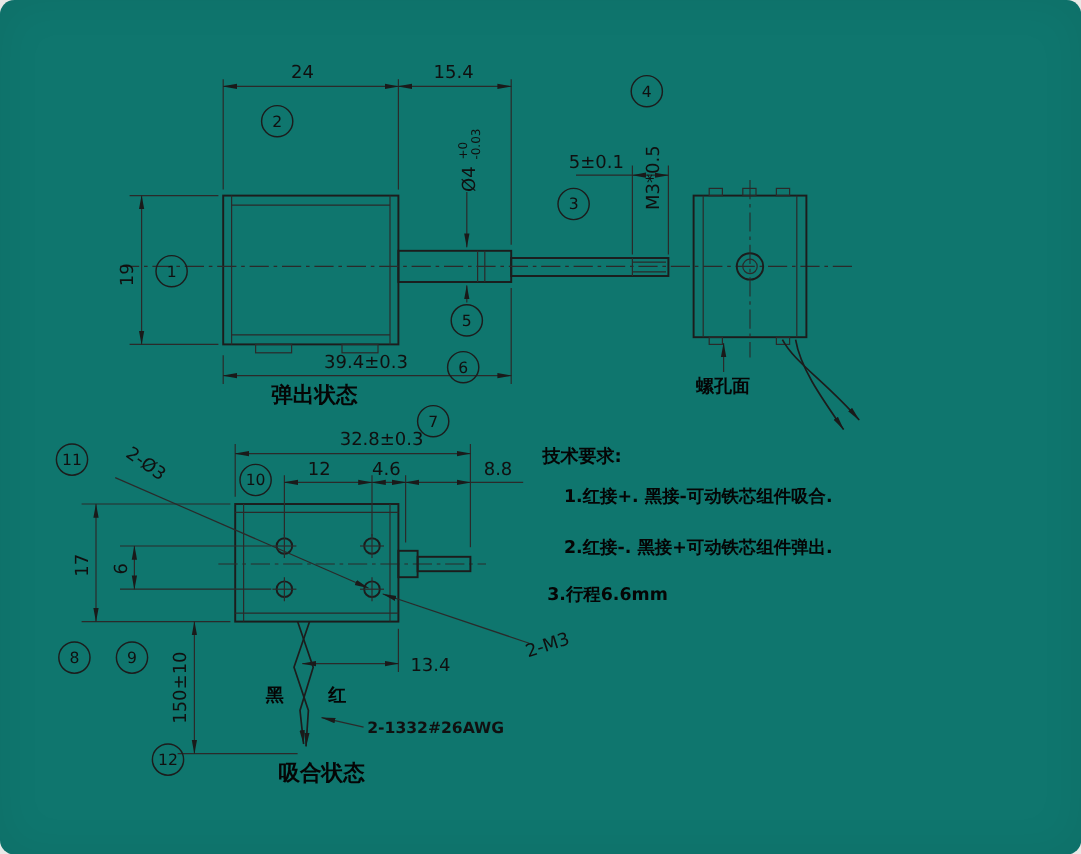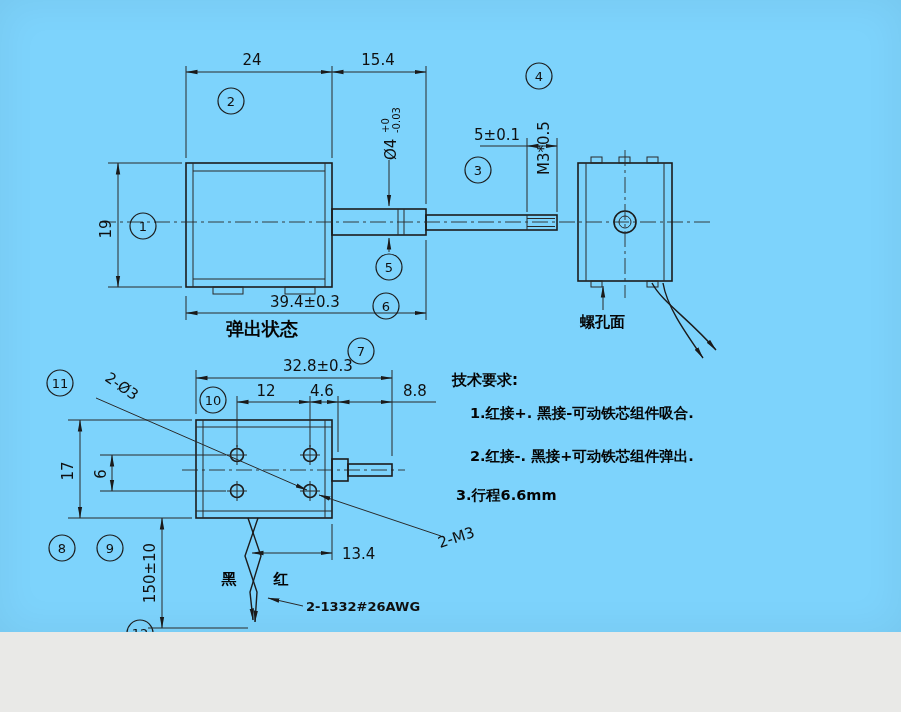--- a/index.html
+++ b/index.html
@@ -1,19 +1,20 @@
 <!DOCTYPE html>
 <html><head>
 <meta charset="utf-8">
 <style>
   html,body{margin:0;padding:0;background:#e9e9e7;}
   .stage{
-    position:relative;width:901px;height:632px;background:#7dd3fc;
+    position:relative;width:901px;height:712px;background:#0f766e;
     overflow:hidden;font-family:"DejaVu Sans","Liberation Sans",sans-serif;
     box-shadow:inset 0 0 40px rgba(0,0,0,0.06);
+    border-radius:12px;
   }
   svg{position:absolute;left:0;top:0;}
   .ln{stroke:#1c1c1c;stroke-width:1.6;fill:none;stroke-linecap:square;}
   .thin{stroke:#2a2a2a;stroke-width:1;fill:none;}
   .dim{stroke:#2a2a2a;stroke-width:1;fill:none;}
   .cl{stroke:#2a2a2a;stroke-width:0.9;fill:none;stroke-dasharray:16 4 3 4;}
   .wire{stroke:#1c1c1c;stroke-width:1.4;fill:none;}
   .dt{font-size:15px;fill:#101010;}
   .dts{font-size:10px;fill:#101010;}
   .dt2{font-size:13px;fill:#101010;font-weight:bold;}

